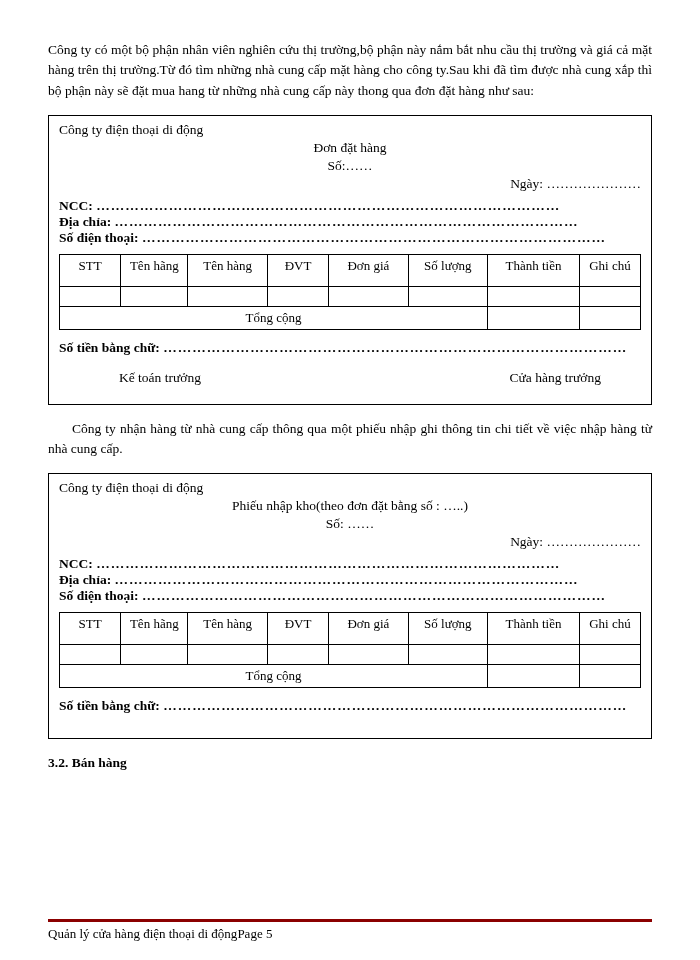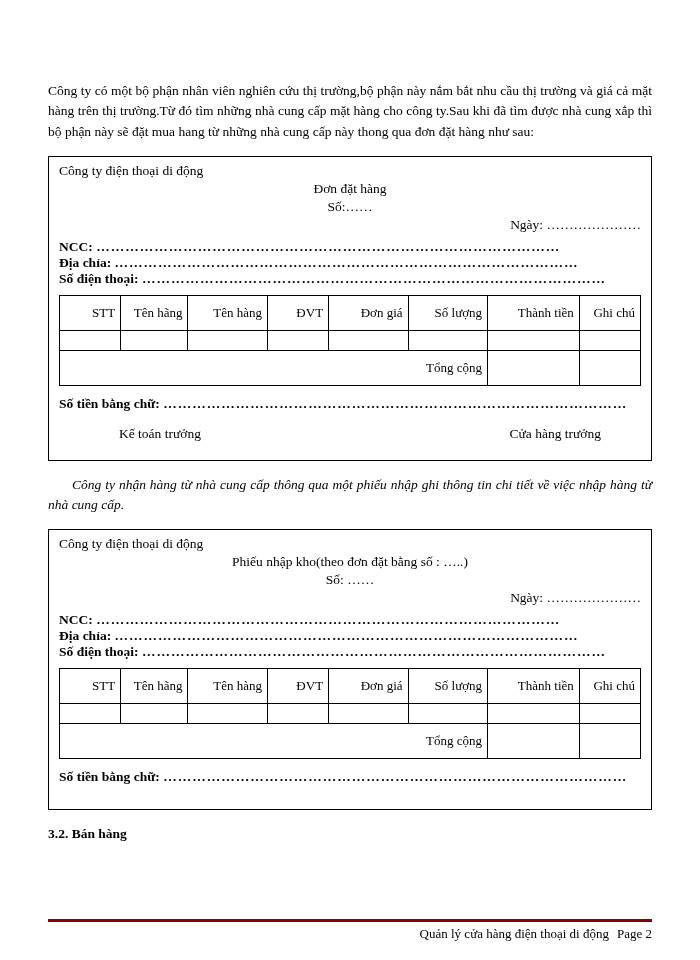--- a/index.html
+++ b/index.html
@@ -10,21 +10,20 @@
       font-family: "Times New Roman", serif;
       font-size: 13.5px;
       color: #000;
       padding: 40px 48px 18px 48px;
       position: relative;
     }
     .intro-text {
       text-align: justify;
       line-height: 1.5;
       margin-bottom: 14px;
-      margin-top: 41px;
     }
     .form-box {
       border: 1px solid #000;
       padding: 6px 10px 14px 10px;
       margin-bottom: 14px;
     }
     .form-header-left {
       margin-bottom: 2px;
     }
     .form-title {
@@ -52,22 +51,22 @@
       color: #000;
     }
     table.items {
       width: 100%;
       border-collapse: collapse;
       margin: 8px 0 10px 0;
       font-size: 13px;
     }
     table.items th, table.items td {
       border: 1px solid #000;
-      padding: 9px 5px;
-      text-align: right;
+      padding: 3px 5px;
+      text-align: center;
       font-weight: normal;
       vertical-align: top;
     }
     table.items th { height: 32px; }
     table.items td.data-cell { height: 20px; }
     .col-stt { width: 10%; }
     .col-tenhang { width: 11%; }
     .col-tenhang2 { width: 13%; }
     .col-dvt { width: 10%; }
     .col-dongia { width: 13%; }
@@ -87,34 +86,32 @@
     .sign-single {
       text-align: right;
       padding-right: 60px;
       margin-top: 6px;
     }
     .mid-text {
       text-indent: 24px;
       text-align: justify;
       line-height: 1.5;
       margin: 8px 0 14px 0;
-      font-style: italic;
     }
     .section-heading {
       font-weight: bold;
       margin: 16px 0 8px 0;
     }
     .footer-line {
       border-top: 3px solid #8b0000;
       margin-top: 6px;
       padding-top: 4px;
       display: flex;
-      justify-content: flex-end;
+      justify-content: flex-start;
       font-size: 13px;
-      gap: 8px;
     }
     .page-wrap {
       display: flex;
       flex-direction: column;
       height: 100%;
     }
     .content { flex: 1; }
   </style>
 </head>
 <body>
@@ -239,15 +236,15 @@
   </div>
 
 </div>
 
 <div class="section-heading">3.2. Bán hàng</div>
 
 </div>
 
 <div class="footer-line">
   <span>Quản lý cửa hàng điện thoại di động</span>
-  <span>Page 2</span>
+  <span>Page 5</span>
 </div>
 </div>
 
 </body></html>

